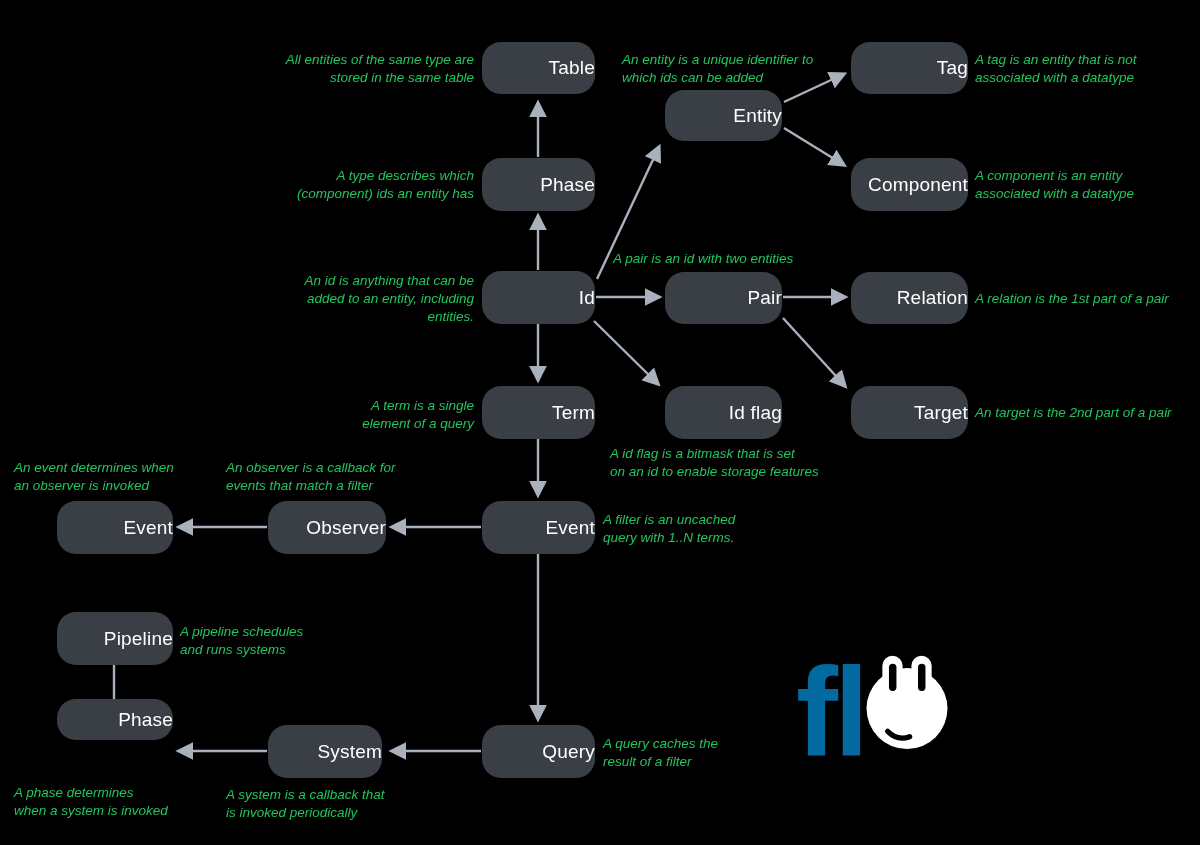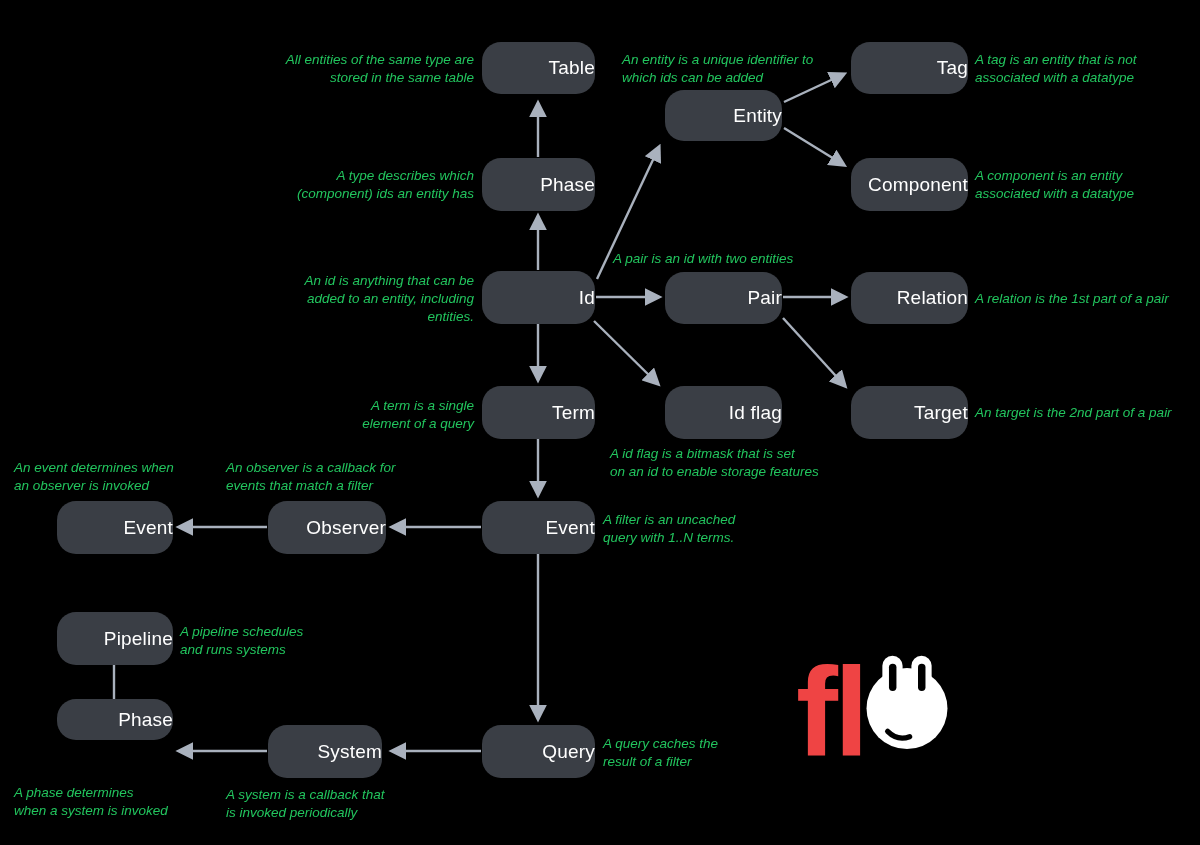--- a/index.html
+++ b/index.html
@@ -18,21 +18,21 @@
   .node.accent span { color:#ffffff; }
   .note {
     position:absolute; color:#22c55e; font-style:italic;
     font-size:13.5px; line-height:1.32; white-space:pre-line;
   }
   .align-right { text-align:right; }
   .align-center { }
   .logo {
     position:absolute; left:796px; top:650px;
     display:flex; align-items:flex-end;
-    color:#ef4444; font-weight:700; font-size:126px; line-height:1;
+    color:#0369a1; font-weight:700; font-size:126px; line-height:1;
     letter-spacing:-4px;
   }
   .logo .mascot { margin:0 -2px 25px -2px; display:block; }
 </style>
 </head>
 <body>
 
 <div class="canvas">
 
   <svg class="arrows" width="1200" height="845">

